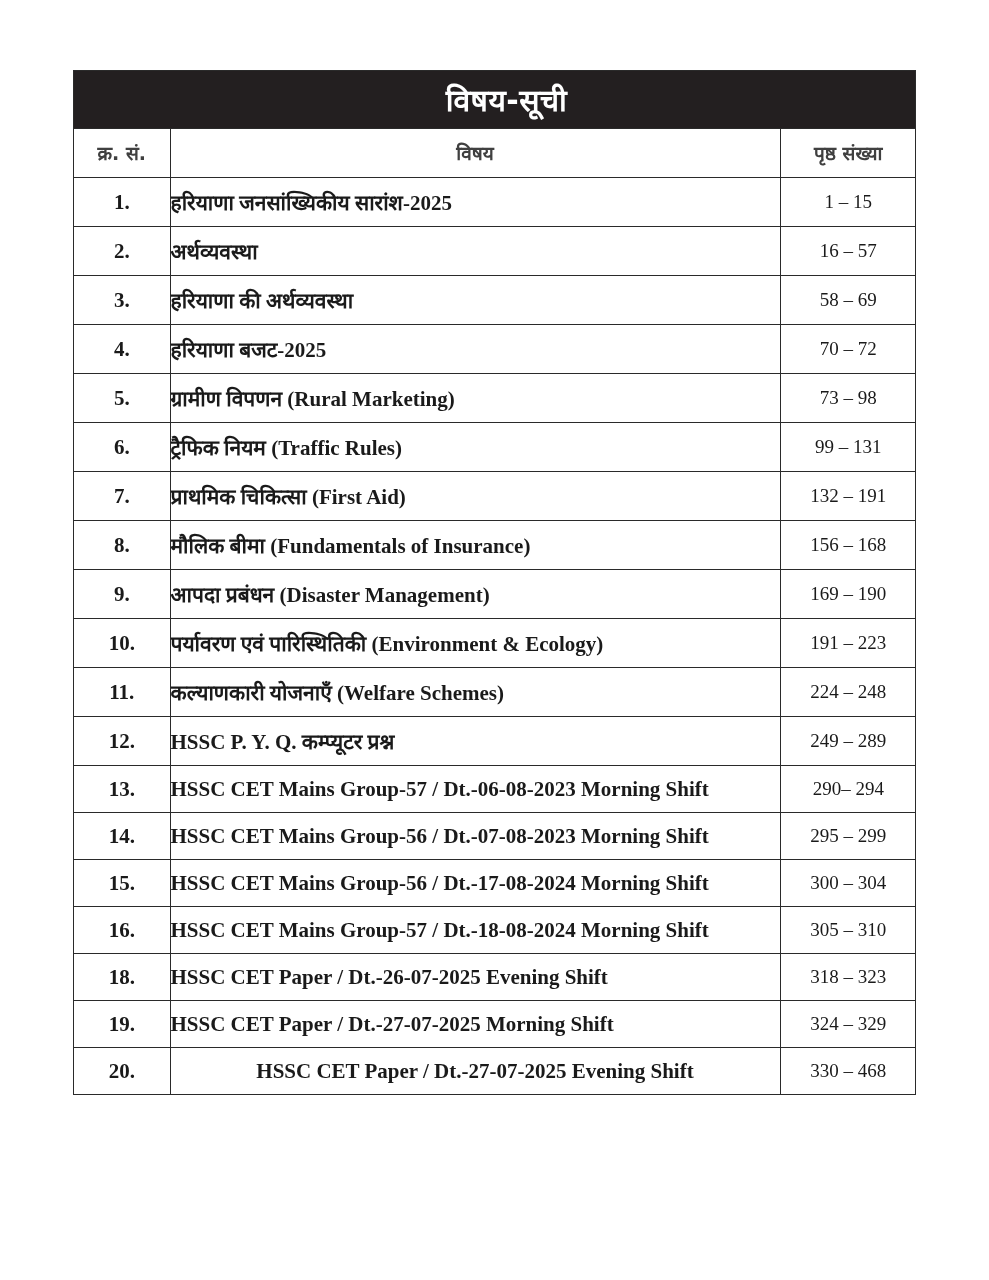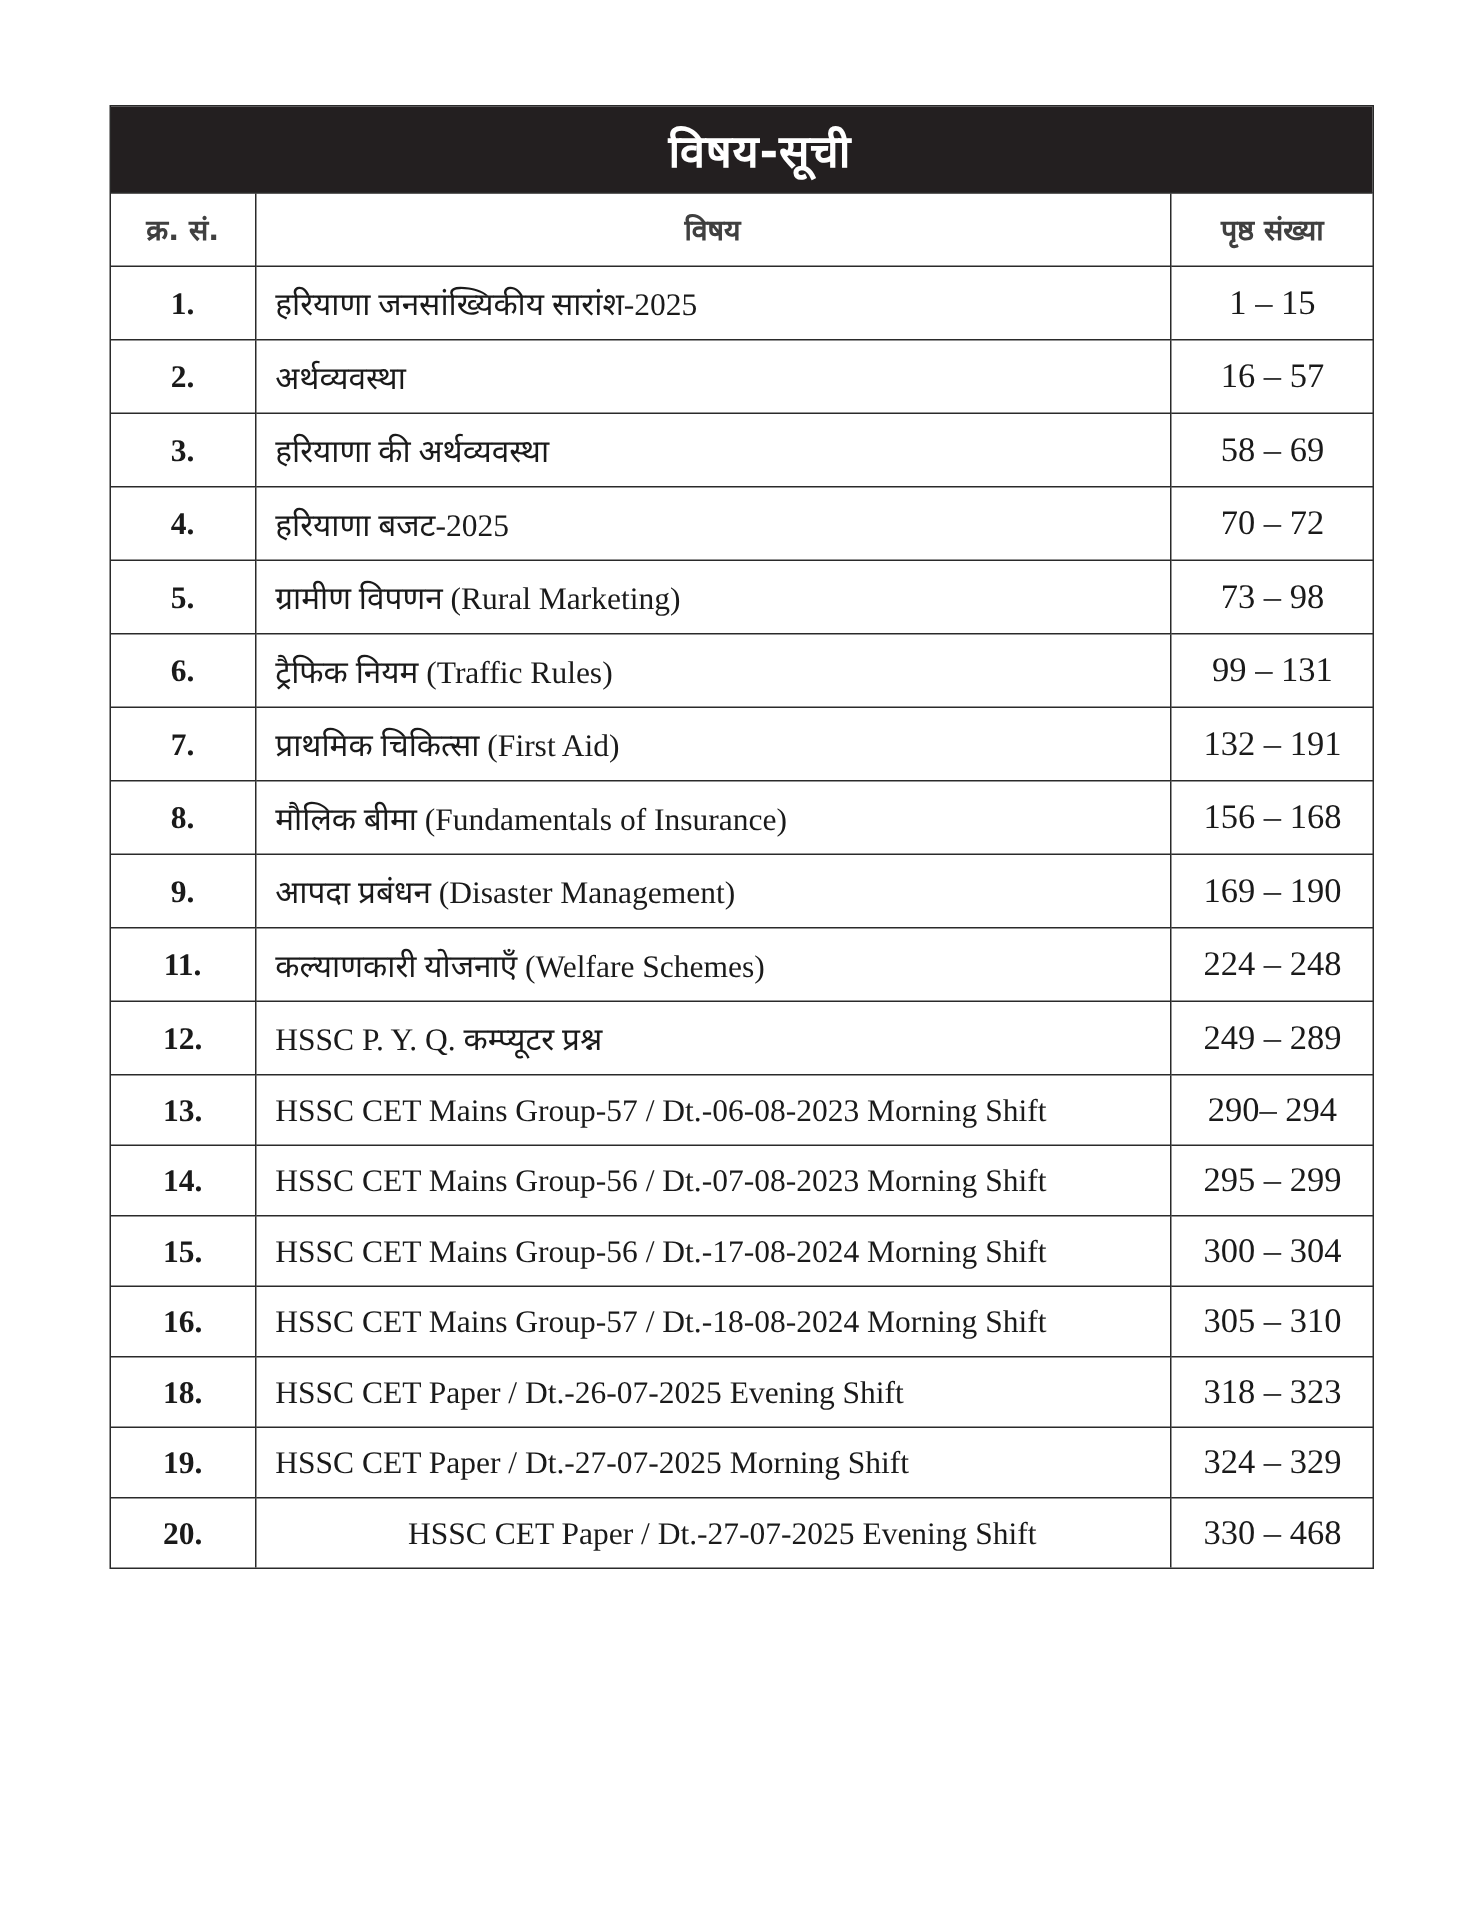--- a/index.html
+++ b/index.html
@@ -65,27 +65,27 @@
     height: 48px;
     font-size: 21px;
   }
   tr.short td { height: 46px; }
   td.num {
     text-align: center;
     font-weight: bold;
     font-size: 21px;
   }
   td.topic {
-    padding-left: 13px;
     white-space: nowrap;
     overflow: hidden;
+    font-weight: bold;
   }
   td.pages {
     text-align: center;
-    font-size: 23px;
+    font-size: 19px;
   }
 </style>
 </head>
 <body>
 
 <div class="toc">
   <div class="toc-title">विषय-सूची</div>
   <table>
     <colgroup>
         <col class="c1">
@@ -139,20 +139,25 @@
           <td class="num">8.</td>
           <td class="topic">मौलिक बीमा (Fundamentals of Insurance)</td>
           <td class="pages">156 – 168</td>
         </tr>
       <tr>
           <td class="num">9.</td>
           <td class="topic">आपदा प्रबंधन (Disaster Management)</td>
           <td class="pages">169 – 190</td>
         </tr>
       <tr>
+          <td class="num">10.</td>
+          <td class="topic">पर्यावरण एवं पारिस्थितिकी (Environment &amp; Ecology)</td>
+          <td class="pages">191 – 223</td>
+        </tr>
+      <tr>
           <td class="num">11.</td>
           <td class="topic">कल्याणकारी योजनाएँ (Welfare Schemes)</td>
           <td class="pages">224 – 248</td>
         </tr>
       <tr>
           <td class="num">12.</td>
           <td class="topic">HSSC P. Y. Q. कम्प्यूटर प्रश्न</td>
           <td class="pages">249 – 289</td>
         </tr>
       <tr class="short">

